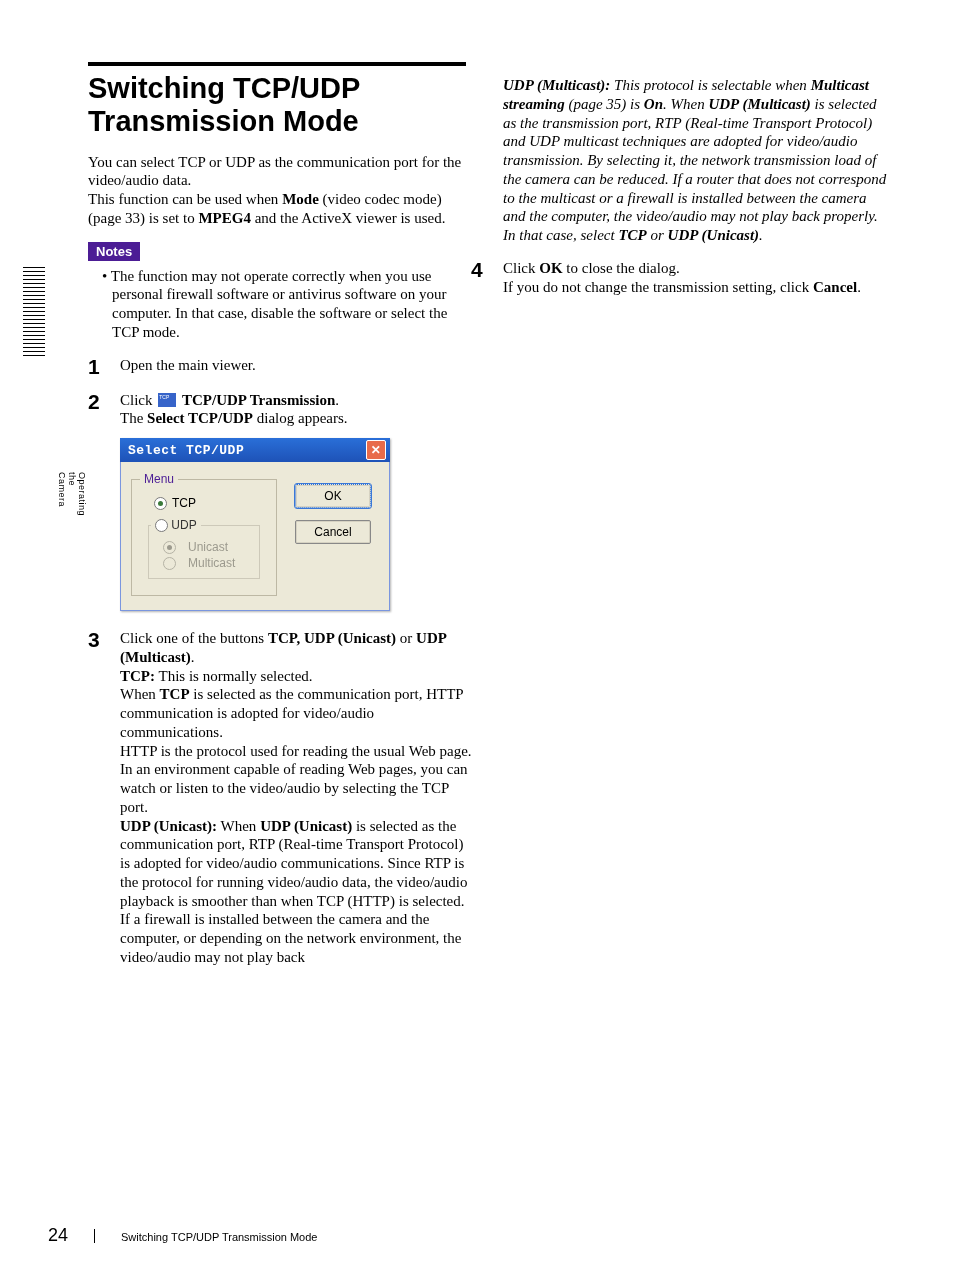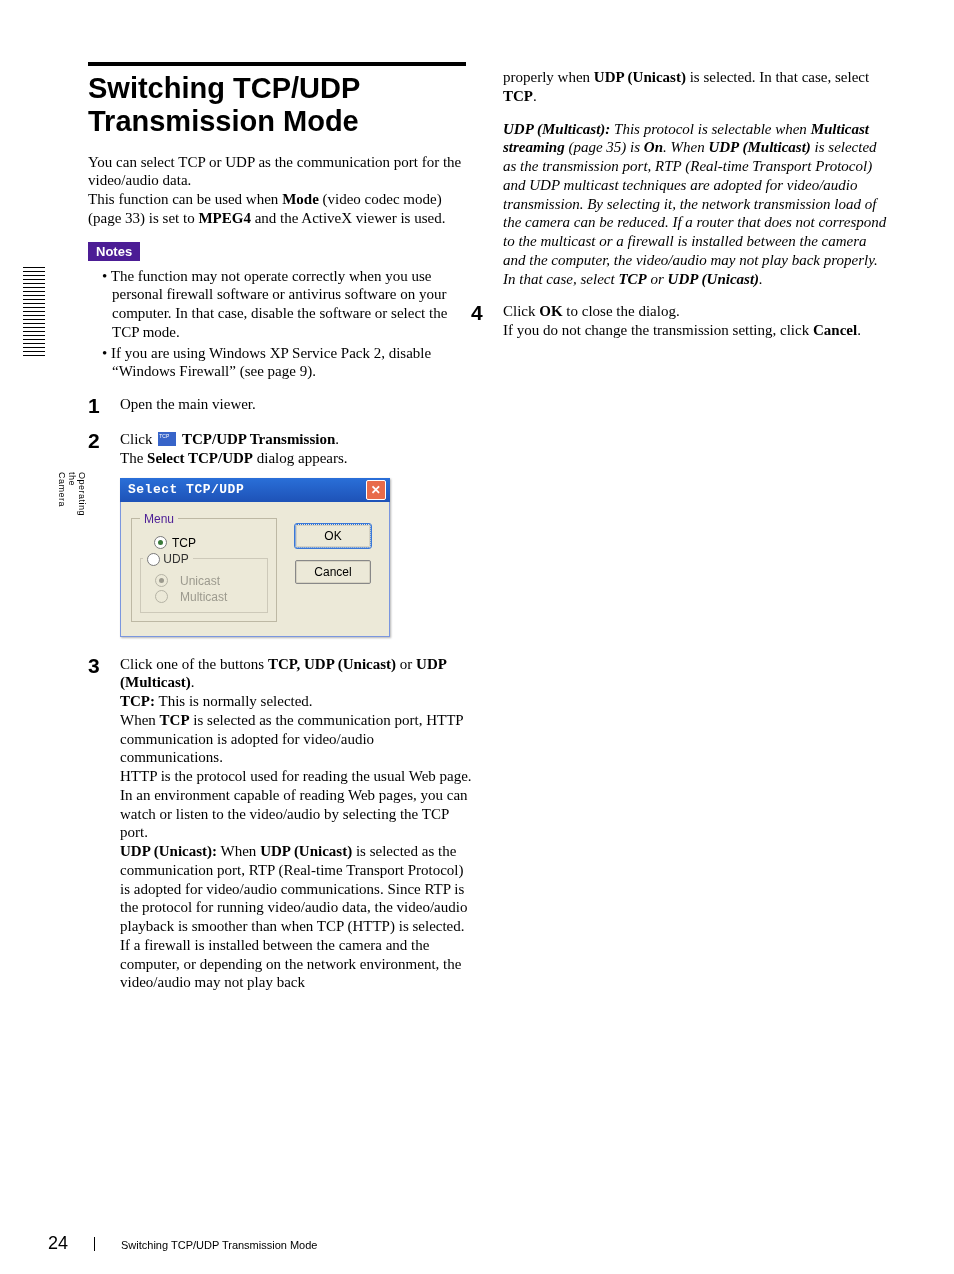--- a/index.html
+++ b/index.html
@@ -207,21 +207,21 @@
     display:flex; align-items:center; justify-content:center;
     flex-shrink:0;
   }
   .radio-dot.disabled { border-color:#b5b3a5; background:#ece9d8;}
   .radio-dot.sel::after{
     content:""; width:5px; height:5px; border-radius:50%; background:#3a7a3a;
   }
   .radio-dot.disabled.sel::after{ background:#9c9a8e; }
   fieldset.udp {
     border: 1px solid #cdc9b9;
-    margin: 0;
+    margin: 8px;
     padding: 6px 6px 6px 2px;
     position: relative;
   }
   fieldset.udp legend { font-size: 12px; padding: 0 4px; color: #333; }
   .dlg-btns {
     position: absolute;
     right: 18px;
     top: 22px;
     display: flex;
     flex-direction: column;
@@ -238,21 +238,21 @@
     box-shadow: 0 0 0 1px #d6d2c2 inset;
   }
   .dlg-btn.default {
     border: 1px dotted #2a6fd8;
     outline: 1px solid #3a78d8;
   }
   
   .footer {
     position: absolute;
     left: 48px;
-    bottom: 20px;
+    bottom: 28px;
     font-family: Arial, Helvetica, sans-serif;
     font-size: 11px;
     display: flex;
     align-items: baseline;
     gap: 26px;
   }
   .footer .pnum {
     font-size: 18px;
     font-weight: normal;
   }
@@ -306,21 +306,20 @@
       <h1>Switching TCP/UDP Transmission Mode</h1>
 
       <p class="para">You can select TCP or UDP as the communication port for the video/audio data.</p>
       <p class="para">
         <span>This function can be used when </span><b>Mode</b><span> (video codec mode) (page 33) is set to </span><b>MPEG4</b><span> and the ActiveX viewer is used.</span>
       </p>
 
       <div class="notes-badge">Notes</div>
       <ul class="notes">
         <li>The function may not operate correctly when you use personal firewall software or antivirus software on your computer. In that case, disable the software or select the TCP mode.</li>
-        <li>If you are using Windows XP Service Pack 2, disable “Windows Firewall” (see page 9).</li>
       </ul>
 
       
       <div class="step">
         <div class="step-num">1</div>
         <div class="step-body">
           <span>Open the main viewer.</span>
         </div>
       </div>
 
@@ -384,23 +383,20 @@
           </div>
 
           <div class="sub">
             <b>UDP (Unicast):</b><span> When </span><b>UDP (Unicast)</b><span> is selected as the communication port, RTP (Real-time Transport Protocol) is adopted for video/audio communications. Since RTP is the protocol for running video/audio data, the video/audio playback is  smoother than when TCP (HTTP) is selected. If a firewall is installed between the camera and the computer, or depending on the network environment, the video/audio may not play back </span>
           </div>
         </div>
       </div>
     </div>
 
     <div class="col">
-      <p class="para col2-top">
-        <span>properly when </span><b>UDP (Unicast)</b><span> is selected. In that case, select </span><b>TCP</b><span>.</span>
-      </p>
 
       <p class="para" style="margin-top:14px;font-style:italic;">
         <b>UDP (Multicast):</b><span> This protocol is selectable when </span><b>Multicast streaming</b><span> (page 35) is </span><b>On</b><span>. When </span><b>UDP (Multicast)</b><span> is selected as the transmission port, RTP (Real-time Transport Protocol) and UDP multicast techniques are adopted for video/audio transmission. By selecting it, the network transmission load of the camera can be reduced. If a router that does not correspond to the multicast or a firewall is installed between the camera and the computer, the video/audio may not play back properly. In that case, select </span><b>TCP</b><span> or </span><b>UDP (Unicast)</b><span>.</span>
       </p>
 
       <div class="step" style="margin-left:-32px;">
         <div class="step-num">4</div>
         <div class="step-body">
           <span>Click </span><b>OK</b><span> to close the dialog.</span>
           <div class="sub">

